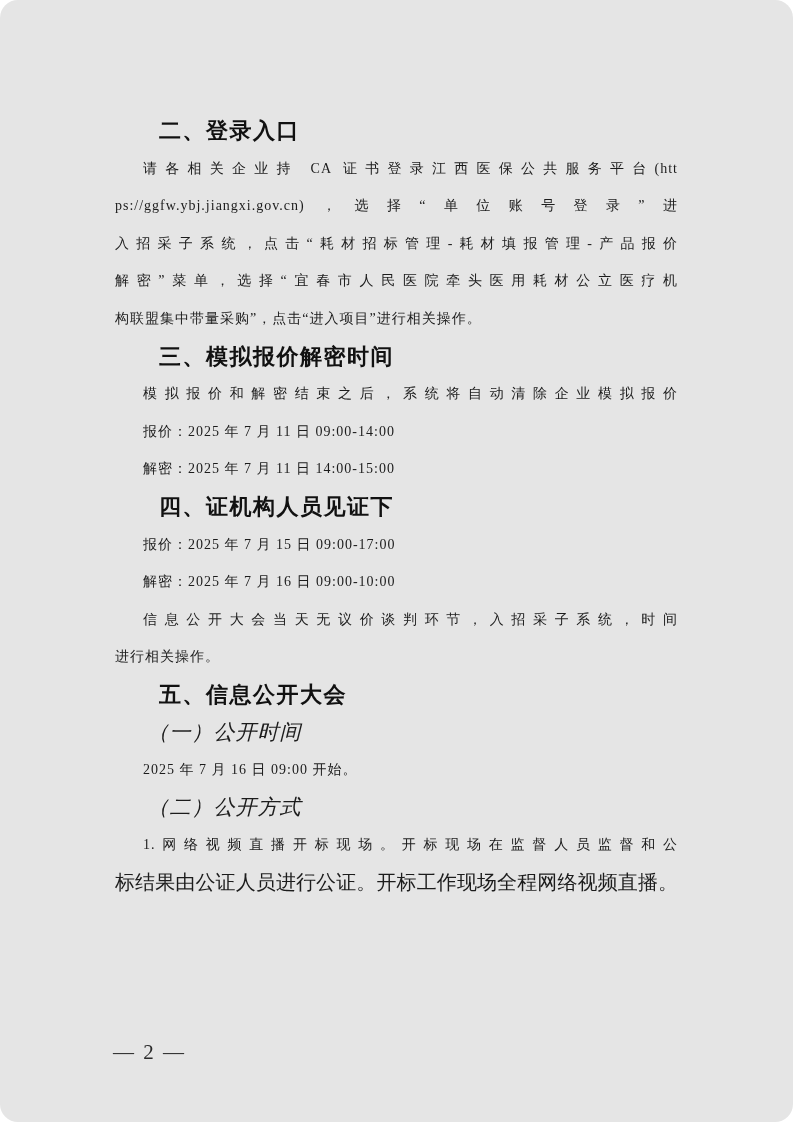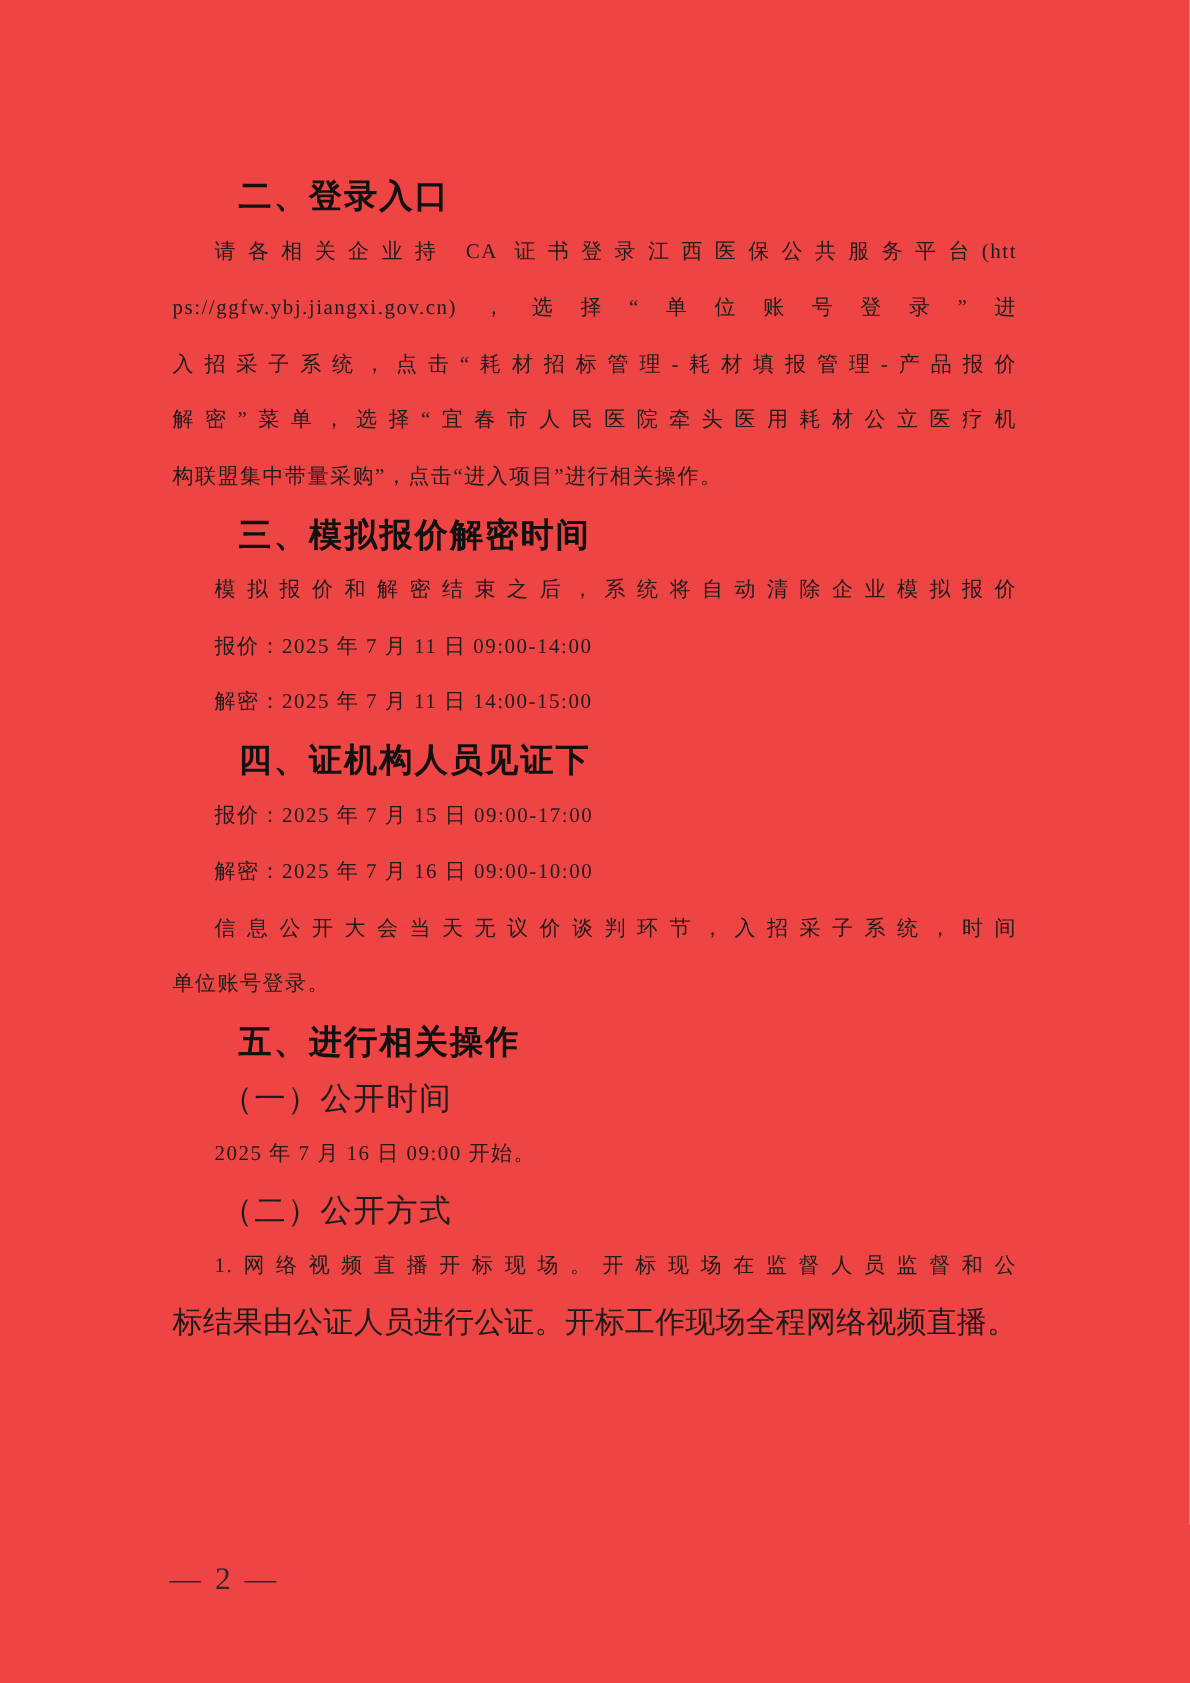--- a/index.html
+++ b/index.html
@@ -12,21 +12,22 @@
     background: #ffffff;
     position: relative;
     overflow: hidden;
     font-family: "Liberation Serif", "DejaVu Serif", serif;
     color: #1c1c1c;
   }
   .doc-page {
     position: absolute;
     left: 0; top: 0;
     width: 793px; height: 1122px;
-    background: #ef4444;
+    background: #e5e5e5;
+    border-radius: 18px;
   }
   .text-block {
     position: absolute;
     left: 115px;
     top: 112px;
     width: 563px;
   }
   .line {
     height: 37.6px;
     line-height: 37.6px;
@@ -42,21 +43,21 @@
     text-align-last: justify;
   }
   
   .tight {
     font-size: 20px;
     letter-spacing: 0;
   }
   
   .indent { text-indent: 2em; }
   
-  .indent-paren { text-indent: 1.55em; }
+  .indent-paren { text-indent: 1.55em; font-style: italic; }
   .heading {
     font-family: "Liberation Sans", "DejaVu Sans", sans-serif;
     font-weight: 700;
     font-size: 22px;
     letter-spacing: 1.5px;
     color: #111111;
   }
   .subheading {
     font-weight: 400;
     font-size: 21px;
@@ -93,23 +94,23 @@
 
     <div class="line indent">报价：2025 年 7 月 11 日 09:00-14:00</div>
     <div class="line indent">解密：2025 年 7 月 11 日 14:00-15:00</div>
 
     <div class="line heading indent">四、证机构人员见证下</div>
 
     <div class="line indent">报价：2025 年 7 月 15 日 09:00-17:00</div>
     <div class="line indent">解密：2025 年 7 月 16 日 09:00-10:00</div>
 
     <div class="line fill indent">信息公开大会当天无议价谈判环节，入招采子系统，时间</div>
-    <div class="line">单位账号登录。</div>
+    <div class="line">进行相关操作。</div>
 
-    <div class="line heading indent">五、进行相关操作</div>
+    <div class="line heading indent">五、信息公开大会</div>
 
     <div class="line subheading indent-paren">（一）公开时间</div>
     <div class="line indent">2025 年 7 月 16 日 09:00 开始。</div>
     <div class="line subheading indent-paren">（二）公开方式</div>
 
     <div class="line fill indent">1.网络视频直播开标现场。开标现场在监督人员监督和公</div>
     <div class="line fill tight">标结果由公证人员进行公证。开标工作现场全程网络视频直播。</div>
 
   </div>
 

